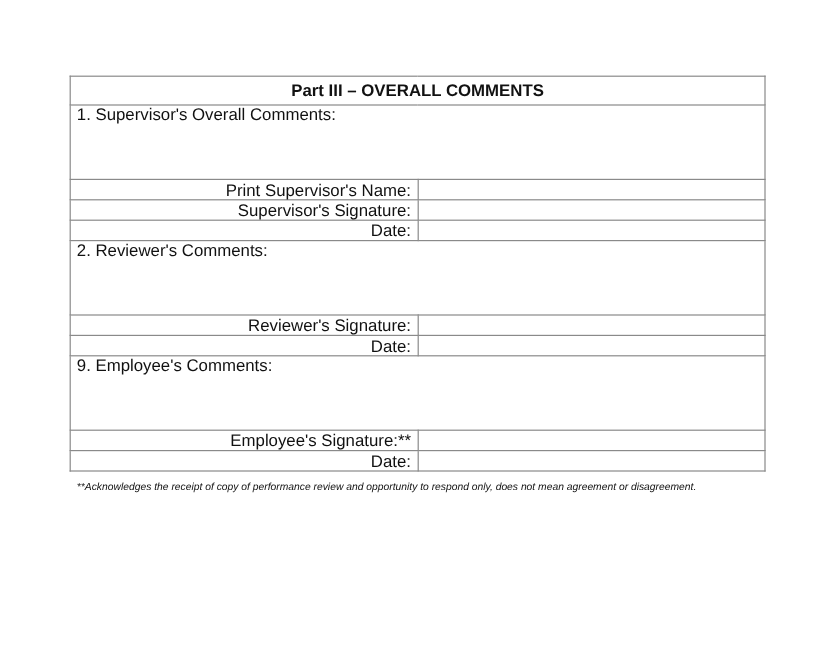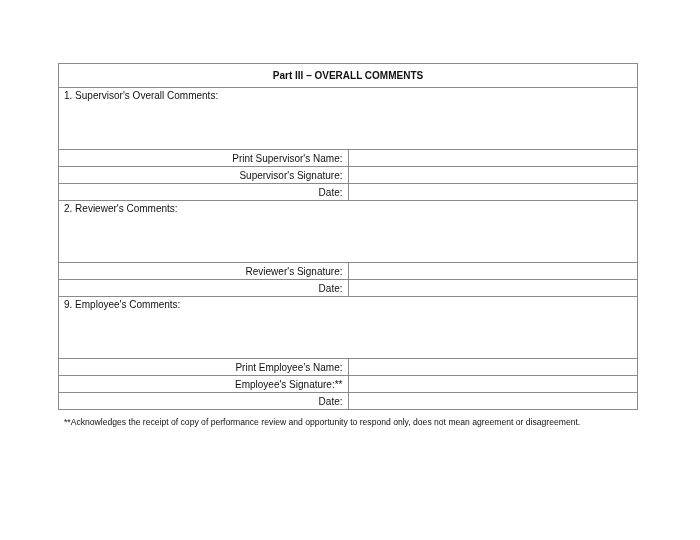--- a/index.html
+++ b/index.html
@@ -1,24 +1,24 @@
 <!DOCTYPE html>
 <html><head>
   <meta charset="utf-8">
   <style>
     html, body { margin: 0; padding: 0; background: #ffffff; }
     body { width: 700px; height: 540px; position: relative; font-family: "Liberation Sans", sans-serif; color: #111; }
     .form-table { position: absolute; left: 58px; top: 63px; width: 580px; border-collapse: collapse; table-layout: fixed; }
-    .form-table td { border: 1px solid #8a8a8a; font-size: 10px; padding: 2px 5px; vertical-align: middle; line-height: 11px; }
+    .form-table td { border: 1px solid #8a8a8a; font-size: 14px; padding: 2px 5px; vertical-align: middle; line-height: 11px; }
     .form-table td.label { width: 149px; }
     .title-row td { height: 19px; text-align: center; font-weight: bold; }
     .comments-row td { height: 57px; vertical-align: top; padding-top: 2px; }
     .comments-label { text-decoration-style: dotted; text-decoration-color: #999; }
     .field-row td { height: 12px; text-align: right; }
-    .footnote { position: absolute; left: 64px; top: 417px; font-size: 8.6px; color: #111; text-align: center; }
+    .footnote { position: absolute; left: 64px; top: 400px; font-size: 8.6px; font-style: italic; color: #111; text-align: center; }
   </style>
 </head>
 <body>
 
 <table class="form-table">
   <tbody>
       <tr class="title-row">
     <td colspan="2">Part III – OVERALL COMMENTS</td>
   </tr>
 
@@ -53,24 +53,20 @@
     <td class="label">Date:</td>
     <td></td>
   </tr>
 
   <tr class="comments-row">
     <td colspan="2">
       <span class="comments-label">9. Employee's Comments:</span>
     </td>
   </tr>
   <tr class="field-row">
-    <td class="label">Print Employee’s Name:</td>
-    <td></td>
-  </tr>
-  <tr class="field-row">
     <td class="label">Employee's Signature:**</td>
     <td></td>
   </tr>
   <tr class="field-row">
     <td class="label">Date:</td>
     <td></td>
   </tr>
 </tbody>
   </table>
 

